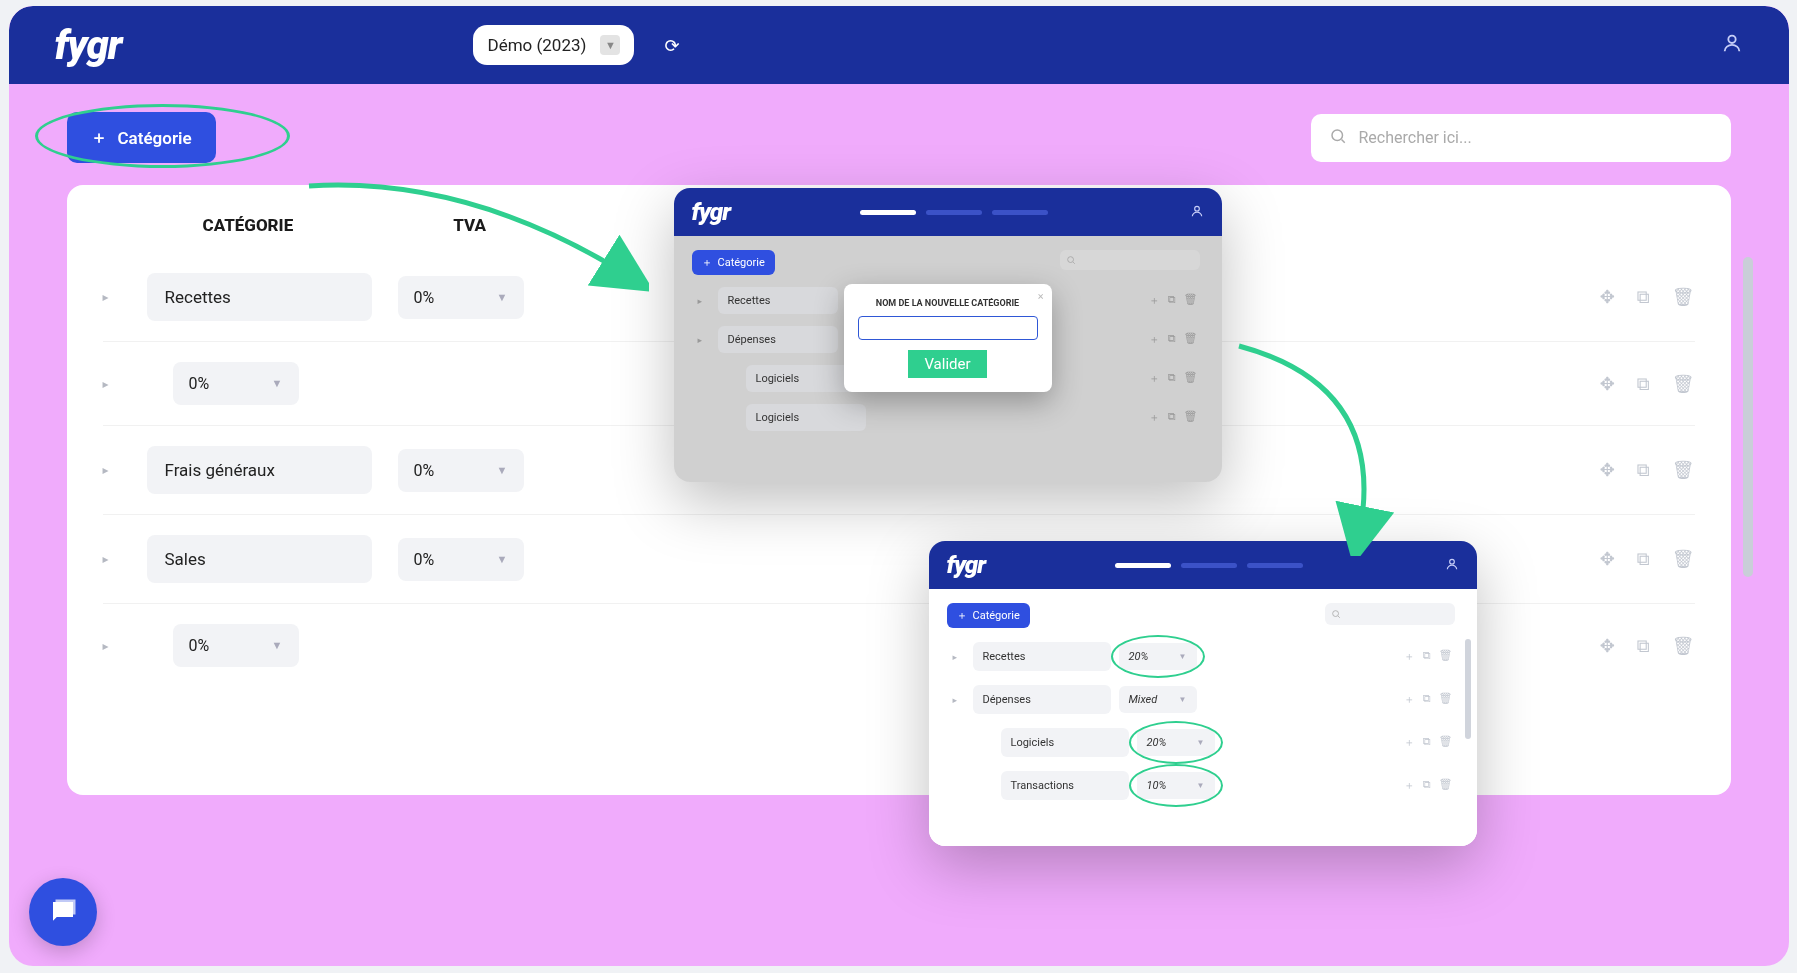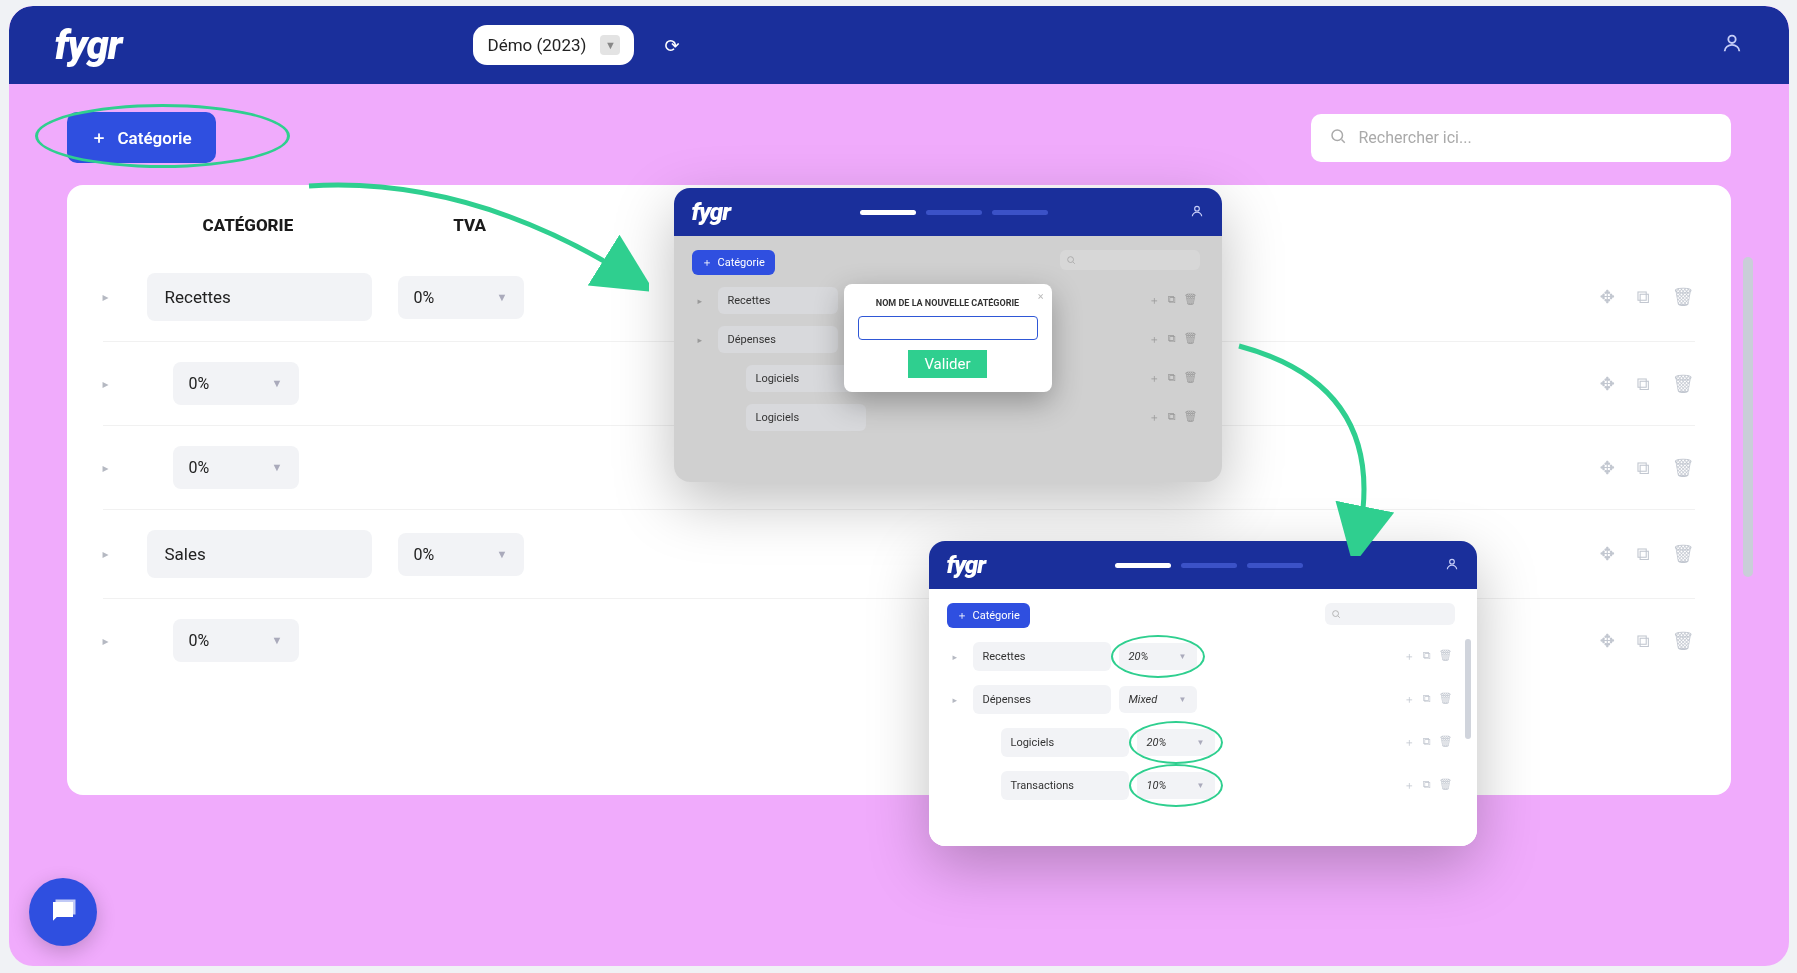--- a/index.html
+++ b/index.html
@@ -146,20 +146,21 @@
     <span class="expand">▸</span>
     <span class="tva-pill">0%<span class="dd">▼</span></span>
     <span class="row-actions">
       <span>✥</span>
       <span>⧉</span>
       <span>🗑</span>
     </span>
         </div>
         <div class="row">
     <span class="expand">▸</span>
+    <span class="cat-pill">Frais généraux</span>
     <span class="tva-pill">0%<span class="dd">▼</span></span>
     <span class="row-actions">
       <span>✥</span>
       <span>⧉</span>
       <span>🗑</span>
     </span>
         </div>
         <div class="row">
     <span class="expand">▸</span>
     <span class="cat-pill">Sales</span>

